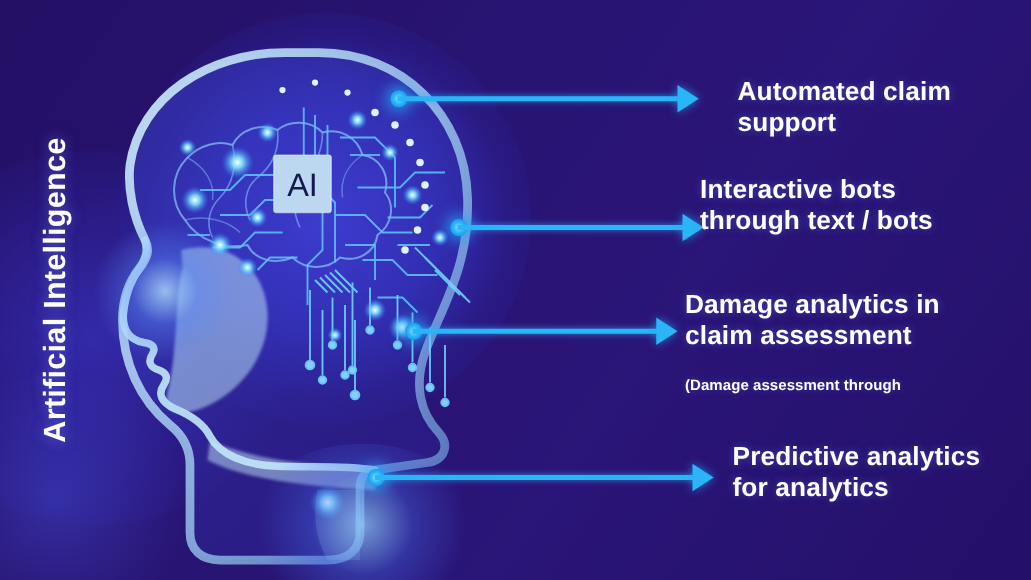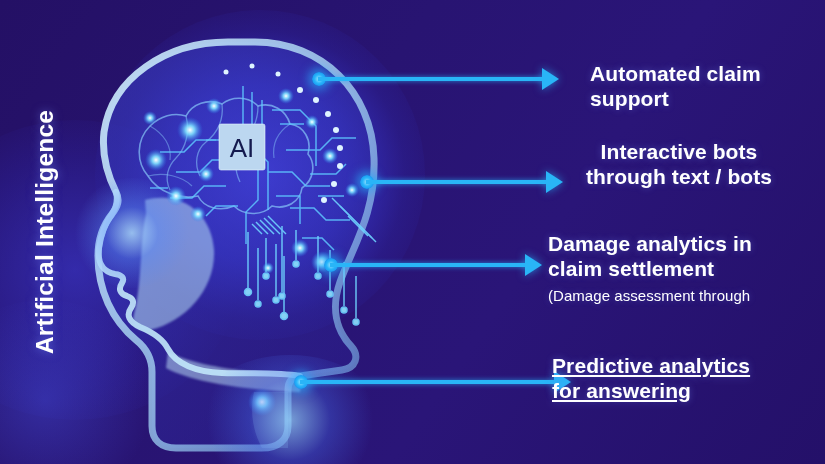--- a/index.html
+++ b/index.html
@@ -127,28 +127,28 @@
     color: #ffffff;
   }
   .callout .hl {
     font-size: 21px;
     font-weight: bold;
     line-height: 1.17;
     letter-spacing: 0.1px;
     text-shadow: 0 0 7px rgba(110,130,240,0.45);
   }
   .callout .sub {
-    font-size: 15px;
-    font-weight: normal;
+    font-size: 12px;
+    font-weight: bold;
     line-height: 1.35;
-    margin-top: 5px;
+    margin-top: 19px;
     letter-spacing: 0.05px;
     text-shadow: 0 0 6px rgba(110,130,240,0.40);
   }
-  .callout.ralign { text-align: center; }
+  .callout.ralign { text-align: left; }
   .callout.lalign { text-align: left; }
 </style>
 </head>
 <body>
 
 <div id="stage">
 
   <div class="glow" id="halo-left"></div>
   <div class="glow" id="halo-bl"></div>
   <div class="glow" id="halo-main"></div>
@@ -376,27 +376,27 @@
   <div class="callout ralign" style="left:560px; top:140px; width:238px;">
     <div class="hl">
       <div>Interactive bots</div>
       <div>through text / bots</div>
     </div>
   </div>
 
   <div class="callout lalign" style="left:548px; top:232px; width:262px;">
     <div class="hl">
       <div>Damage analytics in</div>
-      <div>claim settlement</div>
+      <div>claim assessment</div>
     </div>
     <div class="sub">
       <div>(Damage assessment through</div>
     </div>
   </div>
 
-  <div class="callout lalign" style="left:552px; top:354px; width:235px;text-decoration:underline;">
+  <div class="callout lalign" style="left:586px; top:354px; width:235px;">
     <div class="hl">
       <div>Predictive analytics</div>
-      <div>for answering</div>
+      <div>for analytics</div>
     </div>
   </div>
 
 </div>
 
 </body></html>

